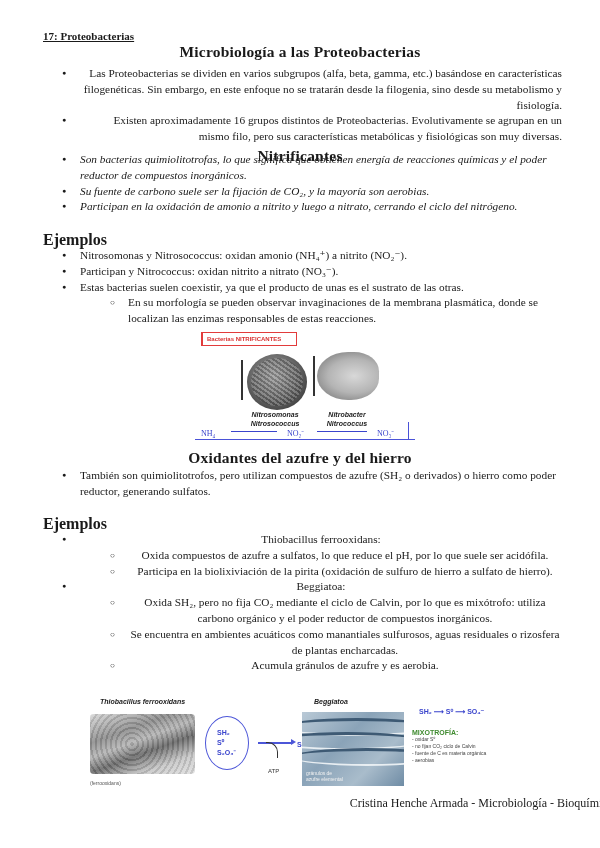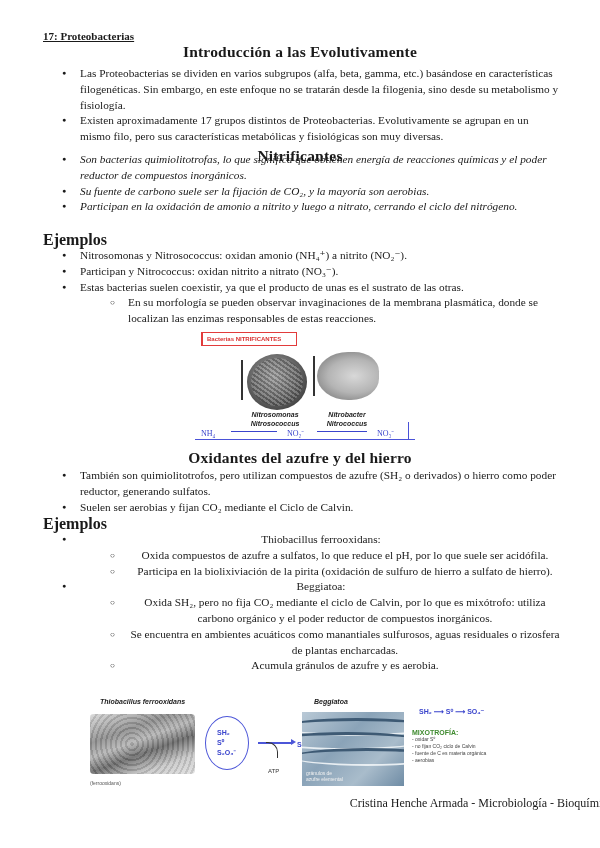--- a/index.html
+++ b/index.html
@@ -55,24 +55,24 @@
 
     .footer { position: absolute; left: 13px; top: 796px; width: 600px; text-align: right; font-size: 12px; }
   </style>
 </head>
 <body>
 
 <div class="page">
 
   <div class="doc-header">17: Proteobacterias</div>
 
-  <div class="h2" style="top:44px;">Introducción a las Evolutivamente</div>
-  <ul class="b1" style="top:66px;">
+  <div class="h2" style="top:44px;">Microbiología a las Proteobacterias</div>
+  <ul class="b1" style="top:66px;text-align:right;">
     <li>Las Proteobacterias se dividen en varios subgrupos (alfa, beta, gamma, etc.) basándose en características filogenéticas. Sin embargo, en este enfoque no se tratarán desde la filogenia, sino desde su metabolismo y fisiología.</li>
-    <li>Existen aproximadamente 17 grupos distintos de Proteobacterias. Evolutivamente se agrupan en un mismo filo, pero sus características metabólicas y fisiológicas son muy diversas.</li>
+    <li>Existen aproximadamente 16 grupos distintos de Proteobacterias. Evolutivamente se agrupan en un mismo filo, pero sus características metabólicas y fisiológicas son muy diversas.</li>
   </ul>
 
   <div class="h2" style="top:148px;">Nitrificantes</div>
   <ul class="b1" style="top:152px;font-style:italic;">
     <li>Son bacterias quimiolitotrofas, lo que significa que obtienen energía de reacciones químicas y el poder reductor de compuestos inorgánicos.</li>
     <li>Su fuente de carbono suele ser la fijación de CO₂, y la mayoría son aerobias.</li>
     <li>Participan en la oxidación de amonio a nitrito y luego a nitrato, cerrando el ciclo del nitrógeno.</li>
   </ul>
   <div class="sub" style="top:232px;">Ejemplos</div>
   <ul class="b1" style="top:248px;">
@@ -106,21 +106,20 @@
       <span class="eq-item" style="left:92px;">NO₂⁻</span>
       <span class="eq-line" style="left:122px; width:50px;"></span>
       <span class="eq-item" style="left:182px;">NO₃⁻</span>
       <span class="rb"></span>
     </div>
   </div>
 
   <div class="h2" style="top:450px;">Oxidantes del azufre y del hierro</div>
   <ul class="b1" style="top:468px;">
     <li>También son quimiolitotrofos, pero utilizan compuestos de azufre (SH₂ o derivados) o hierro como poder reductor, generando sulfatos.</li>
-    <li>Suelen ser aerobias y fijan CO₂ mediante el Ciclo de Calvin.</li>
   </ul>
   <div class="sub" style="top:516px;">Ejemplos</div>
   <ul class="b1" style="top:532px;text-align:center;">
     <li>
       <span>Thiobacillus ferrooxidans:</span>
       <ul class="b2">
         <li>Oxida compuestos de azufre a sulfatos, lo que reduce el pH, por lo que suele ser acidófila.</li>
         <li>Participa en la biolixiviación de la pirita (oxidación de sulfuro de hierro a sulfato de hierro).</li>
       </ul>
     </li>

